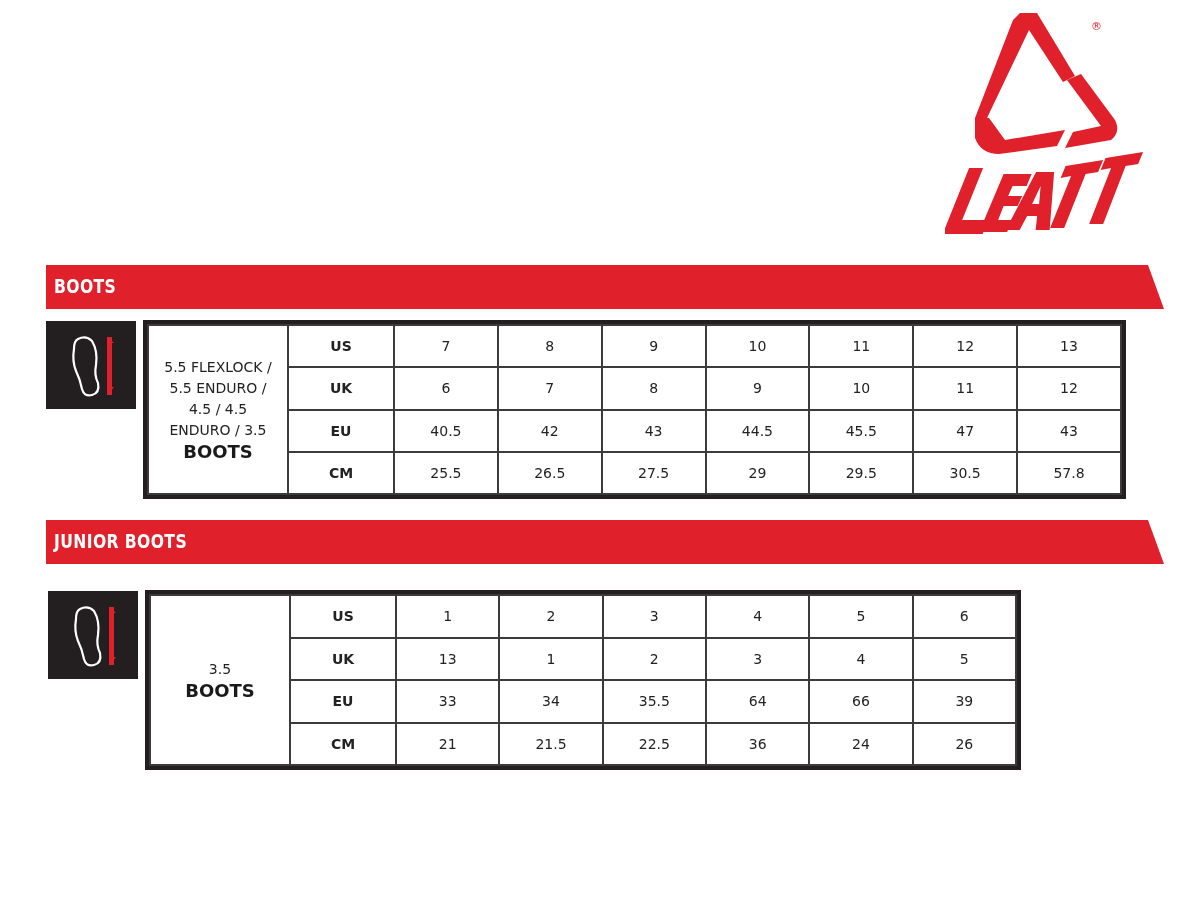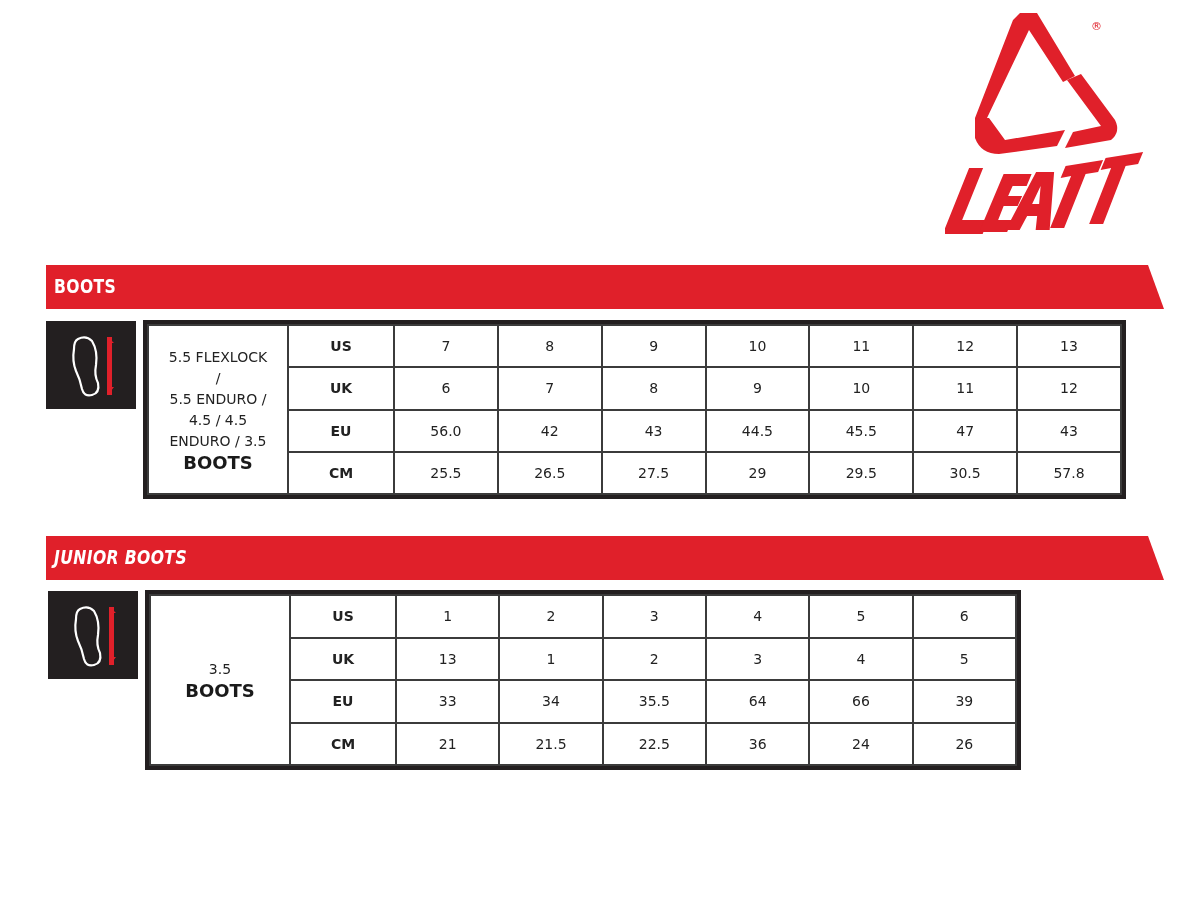--- a/index.html
+++ b/index.html
@@ -2,35 +2,35 @@
 <html><head>
 <meta charset="utf-8">
 <style>
   html, body { margin:0; padding:0; background:#ffffff; }
   body { width:1200px; height:900px; position:relative; overflow:hidden; font-family:"DejaVu Sans", sans-serif; color:#222; }
 
   .logo { position:absolute; left:945px; top:8px; width:200px; height:235px; }
 
   .banner { position:absolute; left:46px; height:44px; background:#e0202a; }
   .banner-1 { top:265px; width:1118px; clip-path:polygon(0 0, 1102px 0, 1118px 44px, 0 44px); }
-  .banner-2 { top:536px; width:1118px; clip-path:polygon(0 0, 1102px 0, 1118px 44px, 0 44px);font-style:italic; }
+  .banner-2 { top:520px; width:1118px; clip-path:polygon(0 0, 1102px 0, 1118px 44px, 0 44px); }
   .banner-title { position:absolute; left:8px; top:9px; color:#fff; font-family:"DejaVu Sans", sans-serif; font-weight:bold; font-size:20px; letter-spacing:0.5px; transform:scaleX(0.78); transform-origin:left center; white-space:nowrap; }
 
   .foot-box { position:absolute; width:90px; height:88px; background:#231f20; }
   .foot-box-1 { left:46px; top:321px; }
   .foot-box-2 { left:48px; top:591px; }
   .foot-box svg { width:90px; height:88px; display:block; }
 
   .size-table { position:absolute; border:4px solid #231f20; box-sizing:border-box; }
   .size-table table { border-collapse:collapse; width:100%; height:100%; table-layout:fixed; }
   .size-table td { border:2px solid #3b3b3b; text-align:center; vertical-align:middle; font-family:"DejaVu Sans", sans-serif; font-size:14px; color:#222; padding:0; }
   .table-1 { left:143px; top:320px; width:983px; height:179px; }
   .table-2 { left:145px; top:590px; width:876px; height:180px; }
 
-  .model-cell { font-size:15px; line-height:21px; color:#333; padding:0 17px !important; }
+  .model-cell { font-size:15px; line-height:21px; color:#333; padding:0 6px !important; }
   .model-cell .model-bold { display:block; font-weight:bold; font-size:18px; color:#1a1a1a; }
   .label-cell { font-weight:bold; font-size:14px;margin-top:40px; }
   .size-table tr:first-child td, .size-table tr:last-child td { }
 </style>
 </head>
 <body>
 
 <div class="logo">
   <svg viewBox="0 0 200 235" width="200" height="235">
 
@@ -100,21 +100,21 @@
       <td>6</td>
       <td>7</td>
       <td>8</td>
       <td>9</td>
       <td>10</td>
       <td>11</td>
       <td>12</td>
     </tr>
     <tr>
       <td class="label-cell">EU</td>
-      <td>56.0</td>
+      <td>40.5</td>
       <td>42</td>
       <td>43</td>
       <td>44.5</td>
       <td>45.5</td>
       <td>47</td>
       <td>43</td>
     </tr>
     <tr>
       <td class="label-cell">CM</td>
       <td>25.5</td>

